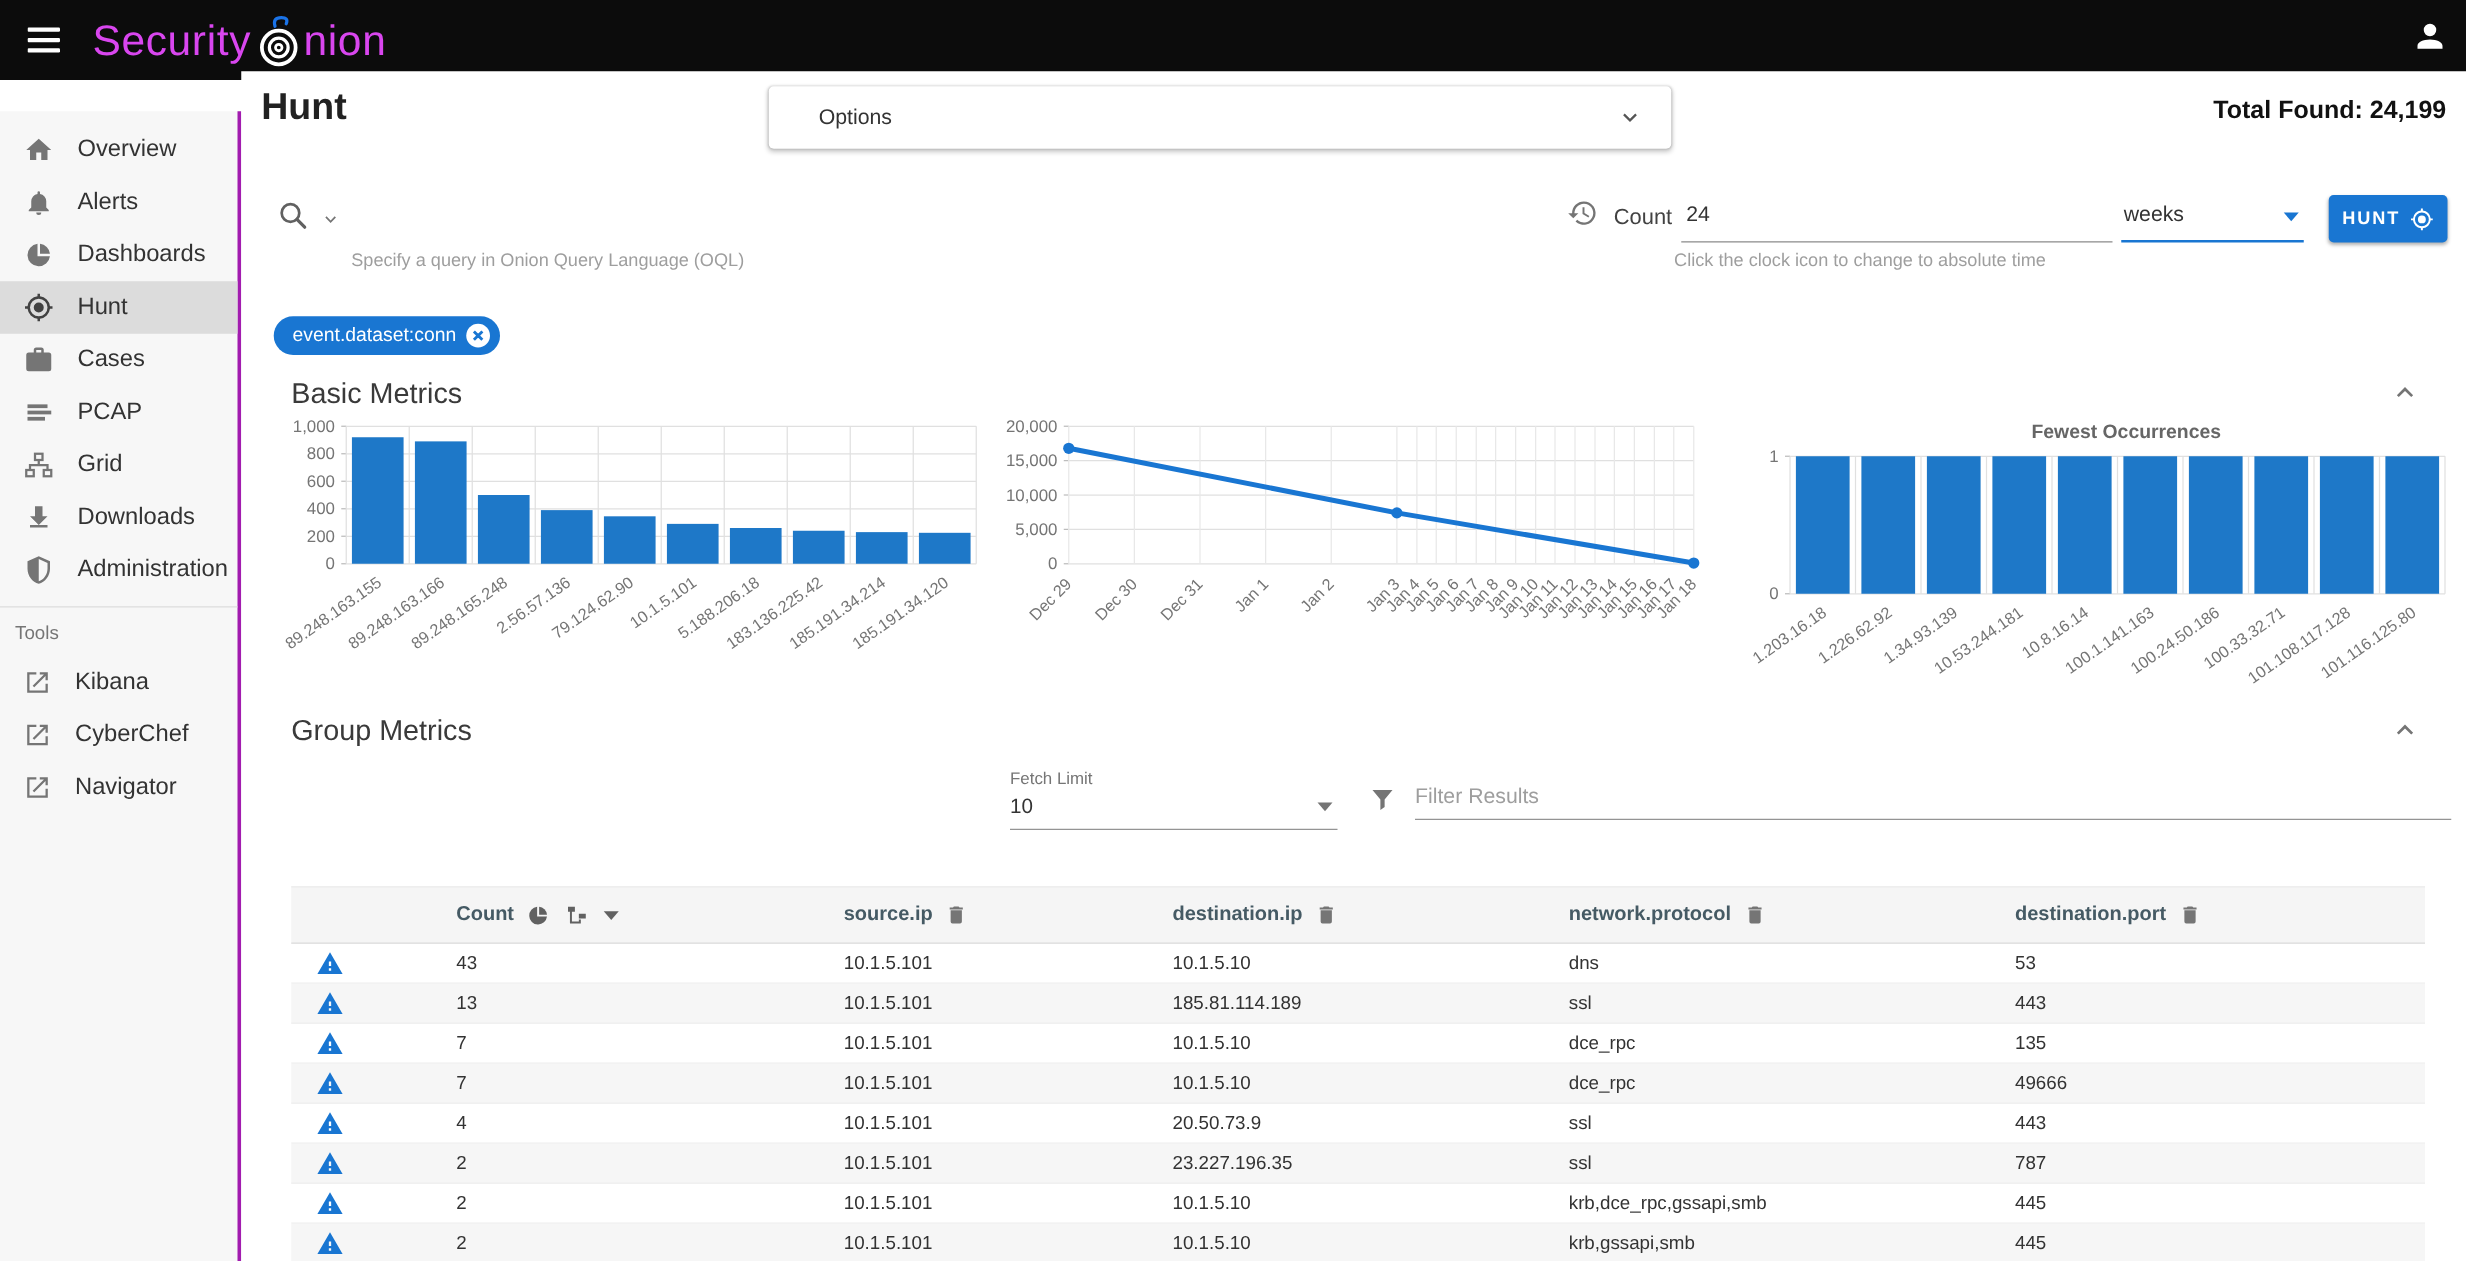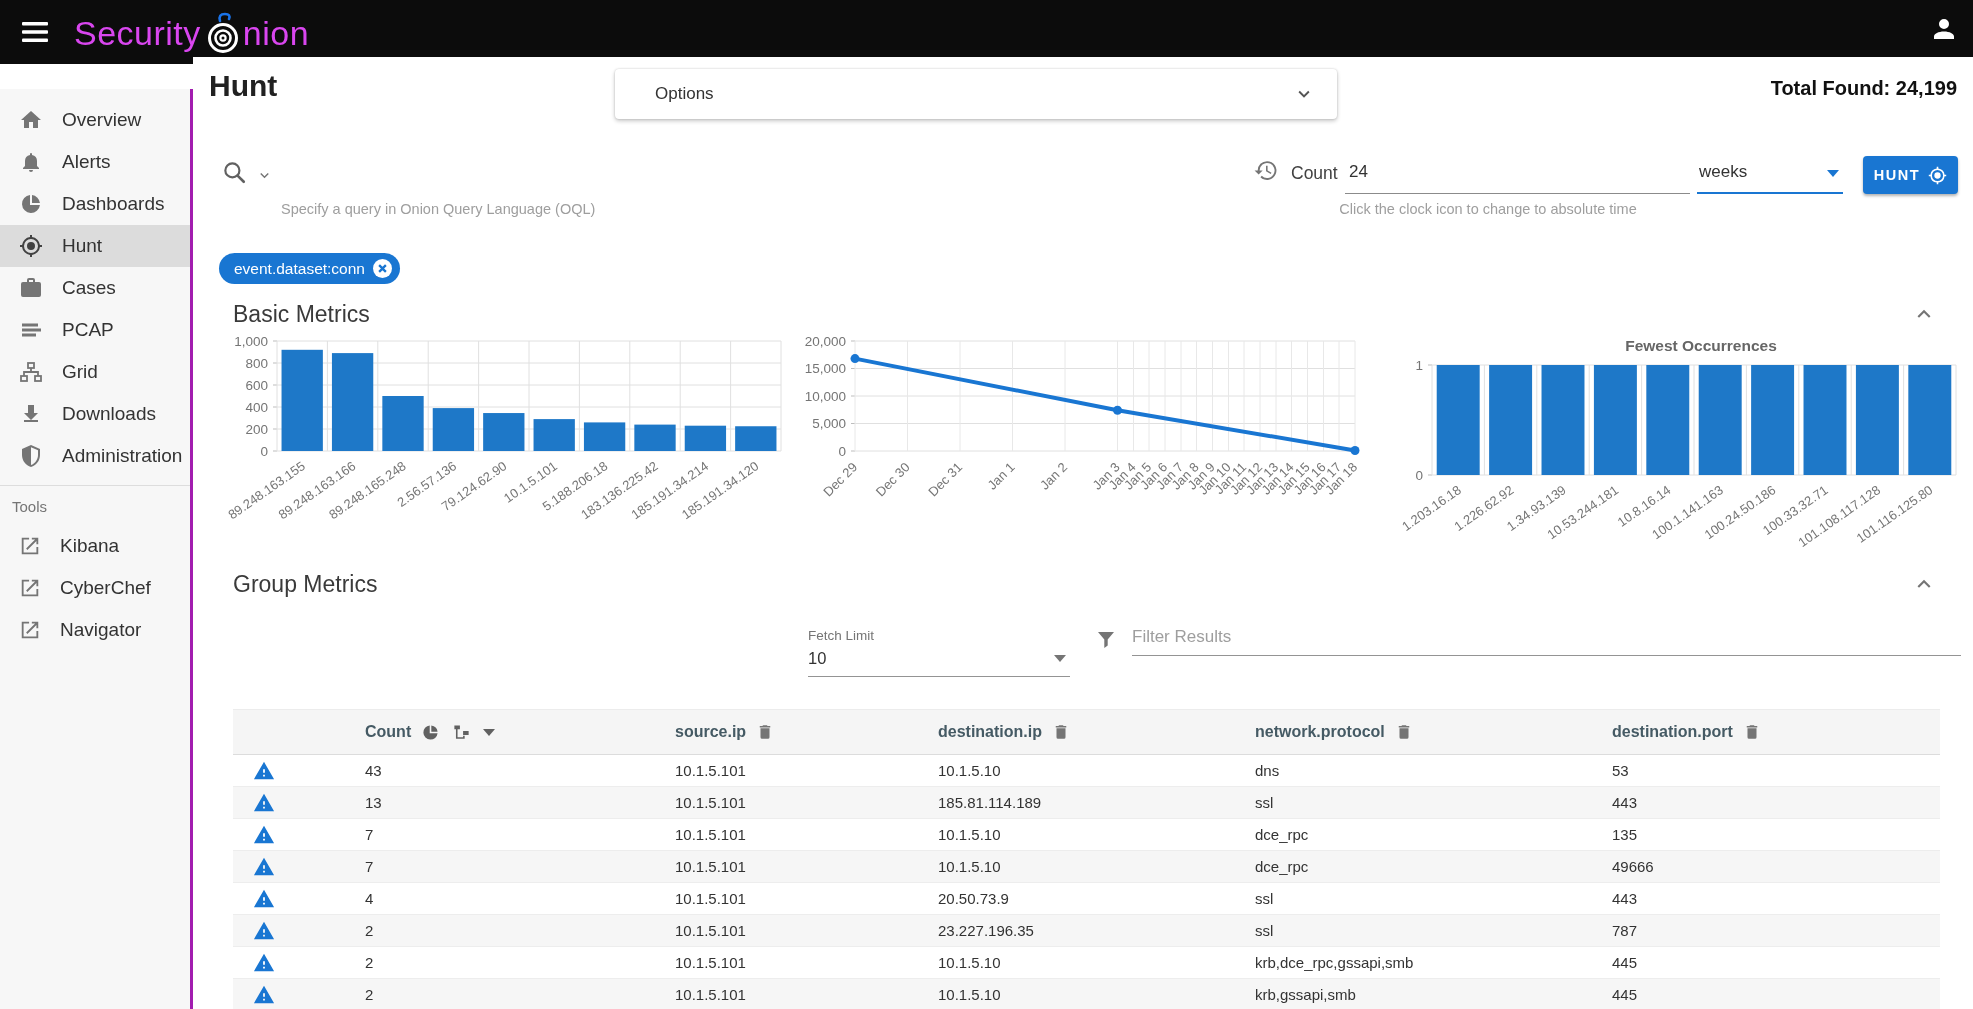--- a/index.html
+++ b/index.html
@@ -61,21 +61,21 @@
   .collapse-chev { position:absolute; left:1718px; width:26px; height:26px; cursor:pointer; }
 
   
   .charts { position:absolute; left:0; top:280px; width:1780px; height:250px; }
   .chart-box { position:absolute; top:0; }
   .chart-title { font-size:15.5px; font-weight:bold; color:#666; text-align:center; margin-bottom:6px; }
   .chart-box svg { overflow:visible; display:block; }
   svg text { font-family:"Liberation Sans", sans-serif; }
 
   
-  .fetch-block { position:absolute; left:615px; top:571px; width:262px; cursor:pointer; }
+  .fetch-block { position:absolute; left:615px; top:558px; width:262px; cursor:pointer; }
   .fetch-label { font-size:13.5px; color:#757575; }
   .fetch-value { font-size:16.5px; color:#333; margin-top:6px; padding-bottom:8px; border-bottom:1px solid #949494; position:relative; }
   .fetch-value .tri-down { position:absolute; right:4px; top:6px; border-top-color:#757575; }
   .filter-block { position:absolute; left:901px; top:570px; width:867px; }
   .filter-inner { display:flex; align-items:flex-end; gap:14px; }
   .filter-input { flex:1; border-bottom:1px solid #949494; padding-bottom:8px; font-size:17px; color:#9e9e9e; cursor:text; }
 
   
   .gtable { position:absolute; left:40px; top:652px; width:1707px; font-size:15px; color:#333; }
   .trow, .thead { display:grid; grid-template-columns:115px 310px 263px 317px 357px 1fr; align-items:center; }

